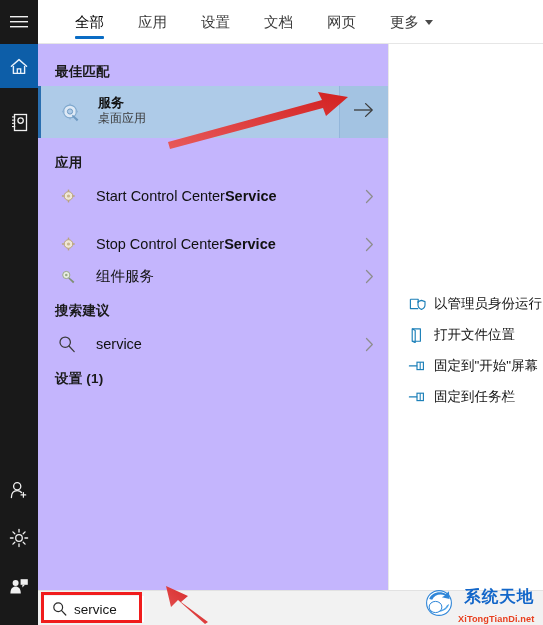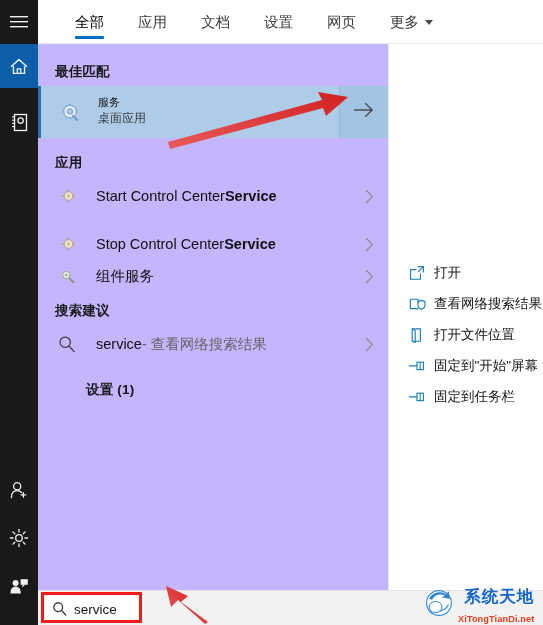--- a/index.html
+++ b/index.html
@@ -69,21 +69,21 @@
     background:#aecbe8;display:flex;align-items:center;
   }
   .bestrow .sel-bar{
     position:absolute;left:0;top:0;width:3px;height:52px;background:#2a6fb0;
   }
   .bestrow .icon-wrap{
     position:absolute;left:20px;top:14px;width:26px;height:26px;
     display:flex;align-items:center;justify-content:center;
   }
   .bestrow .txt{position:absolute;left:60px;top:8px;}
-  .bestrow .t1{font-size:11px;color:#111;line-height:17px;}
+  .bestrow .t1{font-size:13px;color:#111;line-height:17px;font-weight:bold;}
   .bestrow .t2{font-size:12px;color:#3a3a3a;line-height:15px;margin-top:0;}
   .bestrow .gobtn{
     position:absolute;right:0;top:0;width:48px;height:52px;
     background:#a3c3e2;border-left:1px solid #93b6da;
     display:flex;align-items:center;justify-content:center;
   }
 
   
   .approw{
     position:absolute;left:0;width:350px;height:38px;display:flex;align-items:center;
@@ -259,25 +259,25 @@
       <div class="tab active">
         <span>全部</span>
         <span class="tab-underline"></span>
       </div>
 
       <div class="tab">
         <span>应用</span>
       </div>
 
       <div class="tab">
+        <span>设置</span>
+      </div>
+
+      <div class="tab">
         <span>文档</span>
-      </div>
-
-      <div class="tab">
-        <span>设置</span>
       </div>
 
       <div class="tab">
         <span>网页</span>
       </div>
 
       <div class="tab">
         <span>更多</span>
         <span class="caret"></span>
       </div>
@@ -390,56 +390,45 @@
 
     <div class="sugrow" style="top:281px;">
       <span class="sicon">
         <svg width="18" height="18" viewBox="0 0 18 18">
           <circle cx="7.2" cy="7.2" r="5.2" fill="none" stroke="#3a3a3a" stroke-width="1.25"></circle>
           <line x1="11.0" y1="11.0" x2="16.2" y2="16.6" stroke="#3a3a3a" stroke-width="1.25" stroke-linecap="round"></line>
         </svg>
       </span>
       <span class="slabel">
         <span>service</span>
-          <span class="dim"> - 查看网络搜索结果</span>
       </span>
       <span class="chev">
         <svg width="9" height="15" viewBox="0 0 9 15">
             <path d="M1.5 1.5 L7.3 7.5 L1.5 13.5" fill="none" stroke="#8d8d8d" stroke-width="1.25" stroke-linecap="round" stroke-linejoin="round"></path>
           </svg>
       </span>
     </div>
 
-    <div class="sec-head" style="top:337px;margin-left:31px;">设置 (1)</div>
+    <div class="sec-head" style="top:326px;">设置 (1)</div>
   </div>
 
   <div class="rpanel-vline"></div>
   <div class="rpanel-hline"></div>
 
   <div class="rpanel">
 
-    <div class="action" style="top:213px;">
-      <span class="aic">
-        <svg width="16" height="16" viewBox="0 0 16 16">
-          <path d="M9.0 1.6 H14.4 V7.0" fill="none" stroke="#1b7fb8" stroke-width="1.15" stroke-linecap="round" stroke-linejoin="round"></path>
-          <path d="M14.4 1.6 L9.6 6.4" stroke="#1b7fb8" stroke-width="1.15" stroke-linecap="round"></path>
-          <path d="M11.4 8.9 V14.2 H1.6 V4.6 H7.0" fill="none" stroke="#1b7fb8" stroke-width="1.15" stroke-linecap="round" stroke-linejoin="round"></path>
-        </svg>
-      </span>
-      <span class="alab">打开</span>
-    </div>
 
     <div class="action" style="top:244px;">
       <span class="aic">
         <svg width="17" height="16" viewBox="0 0 17 16">
           <path d="M1.4 3.2 H9.2 V7.0 M9.2 12.6 H1.4 V3.2" fill="none" stroke="#1b7fb8" stroke-width="1.15" stroke-linejoin="round"></path>
           <path d="M12.5 4.4 L16.0 5.6 V9.0 C16.0 11.3 14.3 12.7 12.5 13.4 C10.7 12.7 9.0 11.3 9.0 9.0 V5.6 Z" fill="none" stroke="#1b7fb8" stroke-width="1.15" stroke-linejoin="round"></path>
         </svg>
       </span>
-      <span class="alab">查看网络搜索结果</span>
+      <span class="alab">以管理员身份运行</span>
     </div>
 
     <div class="action" style="top:275px;">
       <span class="aic">
         <svg width="14" height="16" viewBox="0 0 14 16">
           <path d="M2.2 1.8 H10.4 V14.2 H2.2 Z" fill="none" stroke="#1b7fb8" stroke-width="1.15" stroke-linejoin="round"></path>
           <path d="M2.2 1.8 L5.2 3.4 V15.6 L2.2 14.2" fill="none" stroke="#1b7fb8" stroke-width="1.15" stroke-linejoin="round"></path>
         </svg>
       </span>
       <span class="alab">打开文件位置</span>

